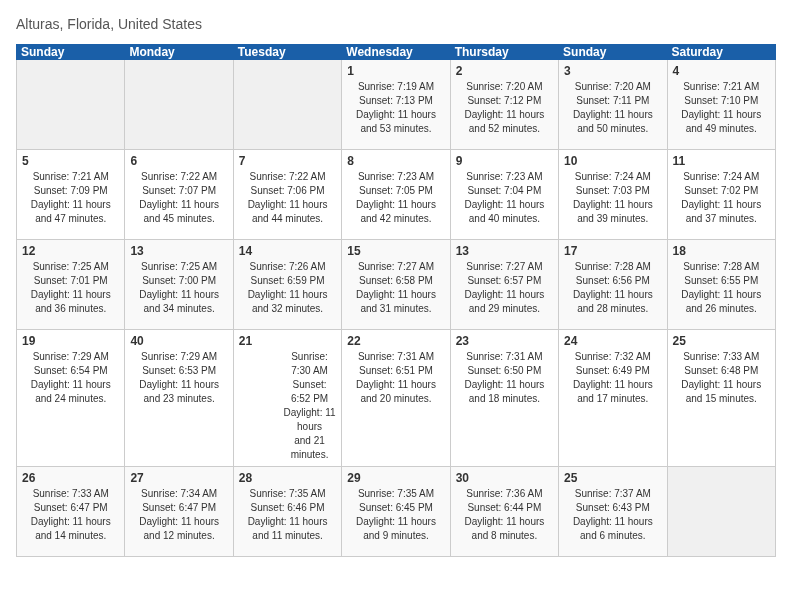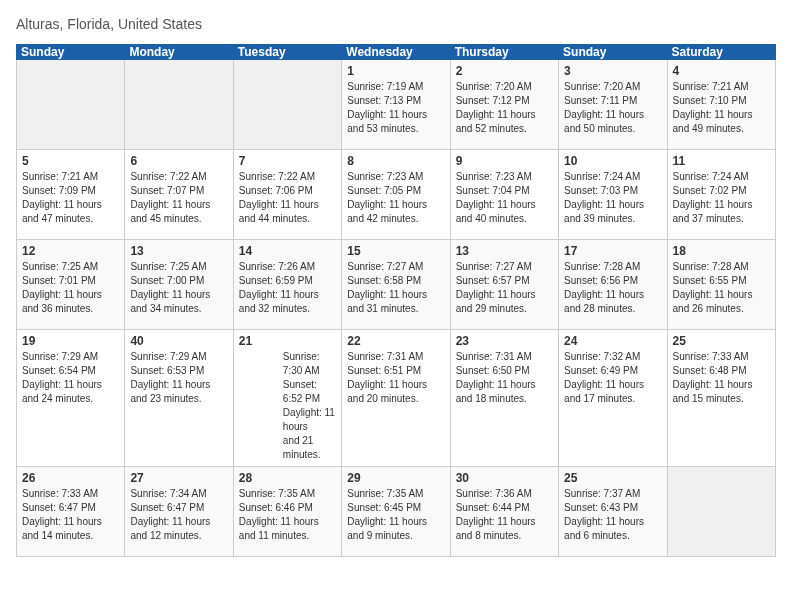--- a/index.html
+++ b/index.html
@@ -82,20 +82,21 @@
     .day-num {
       font-size: 12px;
       font-weight: bold;
       color: #333;
       margin-bottom: 2px;
     }
     .day-info {
       font-size: 10px;
       line-height: 1.4;
       color: #333;
+      text-align: center;
     }
     .empty-cell {
       background: #f0f0f0 !important;
     }
   </style>
 </head>
 <body>
 
 <div class="header">
   <div class="title-block">

